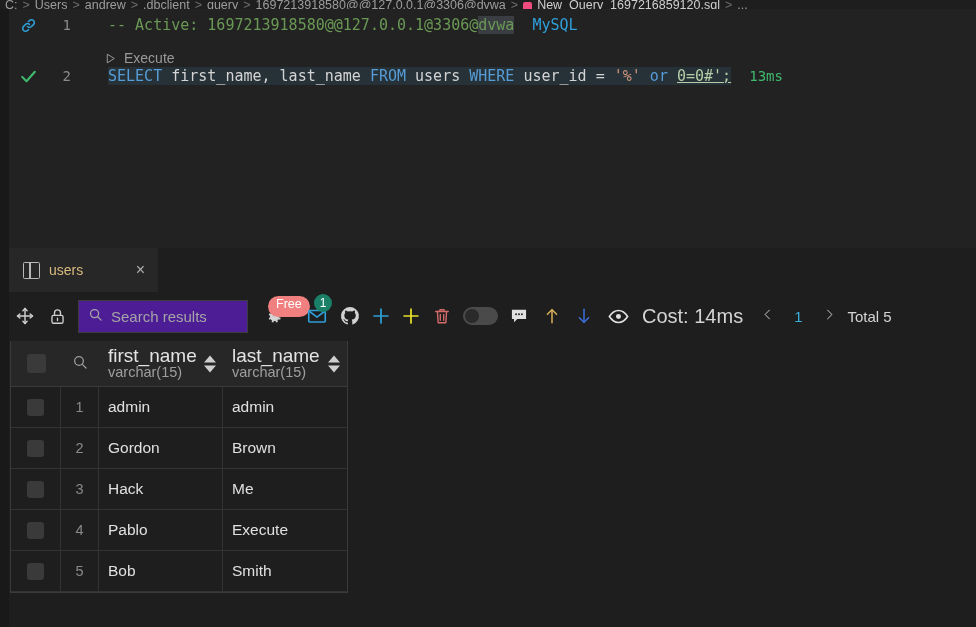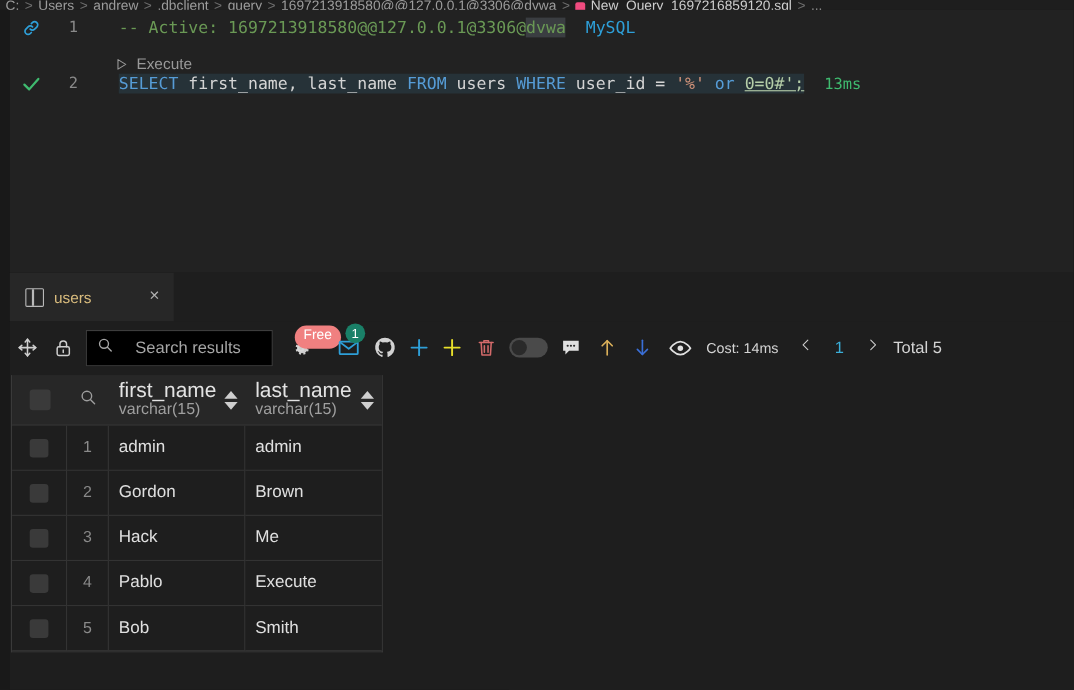--- a/index.html
+++ b/index.html
@@ -106,22 +106,22 @@
     display:flex;align-items:center;
     background:#1e1e1e;
   }
   .tb-icon{
     display:flex;align-items:center;justify-content:center;
     height:48px;position:relative;
   }
 
   .search-box{
     width:170px;height:33px;box-sizing:border-box;
-    border:1px solid #3d3d3d;background:#000000;
-    display:flex;align-items:center;gap:20px;padding:0 9px;
+    border:1px solid #3d3d3d;background:#4c1d95;
+    display:flex;align-items:center;gap:8px;padding:0 9px;
     margin-left:5px;
   }
   .search-ph{font-size:15px;color:#a6a6a6;}
 
   .badge-free{
     position:absolute;left:14px;top:4px;
     background:#f08080;color:#ffffff;border-radius:11px;
     font-size:12.5px;padding:1px 8px 4px 8px;line-height:1.25;
     white-space:nowrap;
   }
@@ -133,21 +133,21 @@
   }
 
   .toggle{
     width:35px;height:18px;border-radius:9px;background:#4a4a4a;position:relative;
   }
   .toggle:before{
     content:"";position:absolute;left:2px;top:2px;width:14px;height:14px;
     border-radius:50%;background:#2a2a2a;
   }
 
-  .cost-txt{font-size:13px;color:#d4d4d4;white-space:nowrap;}
+  .cost-txt{font-size:20px;color:#d4d4d4;white-space:nowrap;}
   .page-num{font-size:15px;color:#3aaed8;}
   .total-txt{font-size:15px;color:#d4d4d4;white-space:nowrap;}
   .chev{font-size:16px;color:#cfcfcf;}
 
   
   .grid{
     position:absolute;left:10px;top:341px;
     border:1px solid #3a3a3a;border-top:none;
     box-sizing:border-box;
   }

